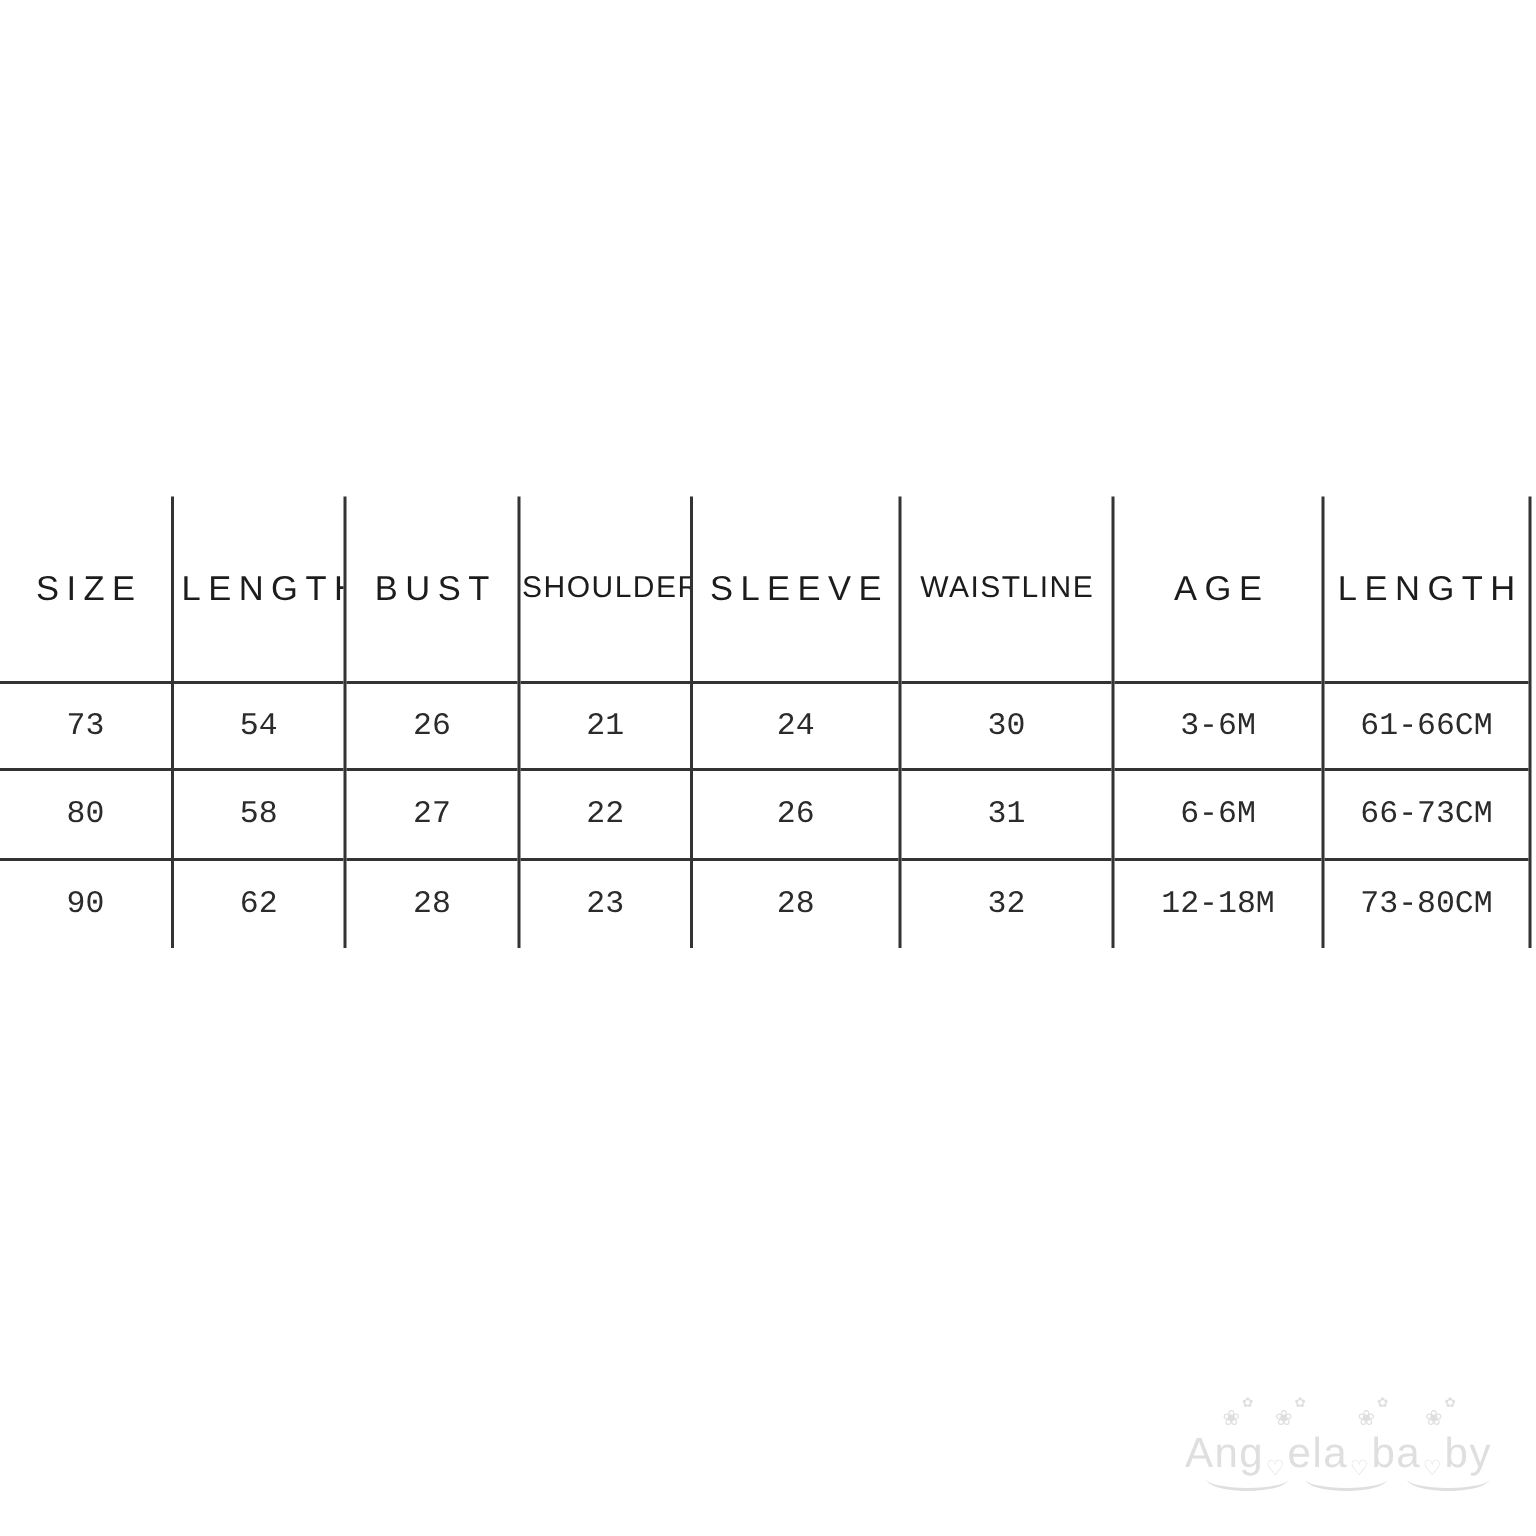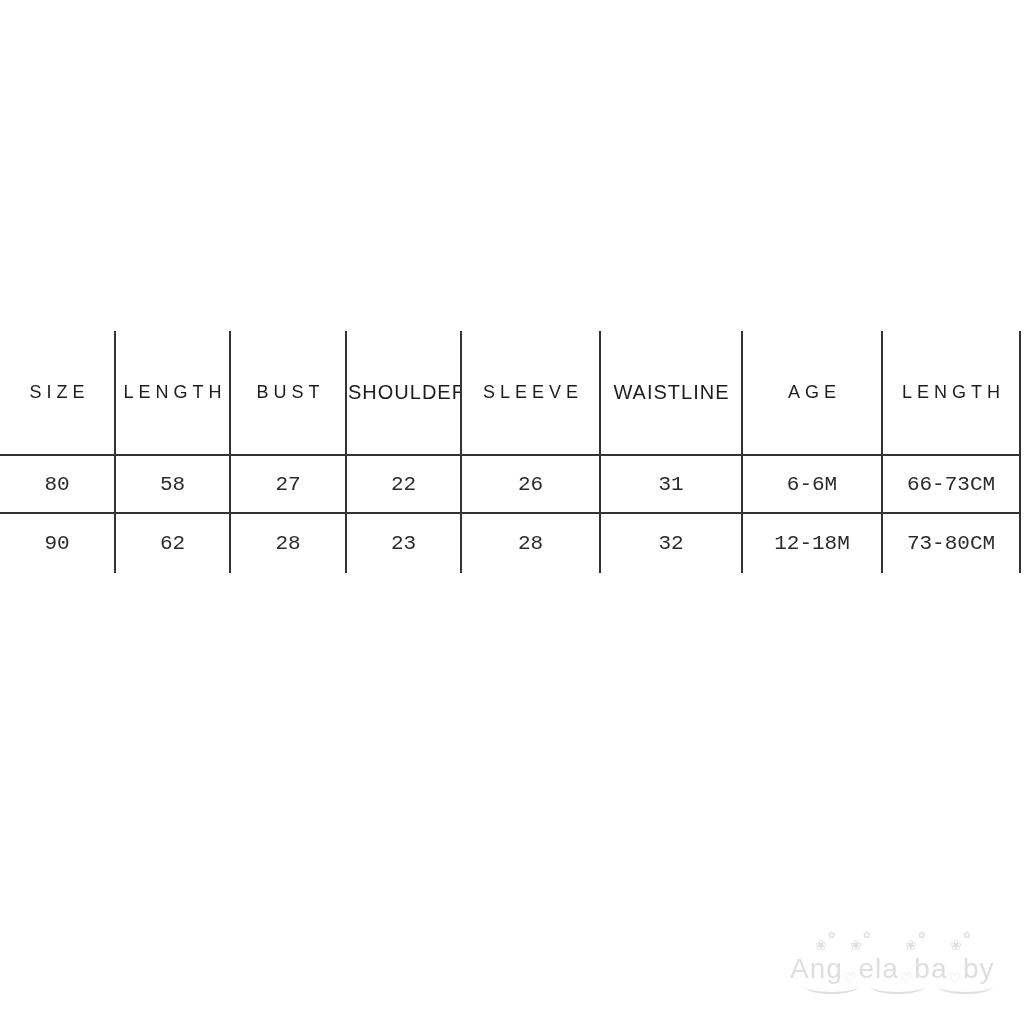--- a/index.html
+++ b/index.html
@@ -32,21 +32,21 @@
     padding:0;
     overflow:hidden;
   }
   table.size-chart thead tr{height:124px;}
   table.size-chart tbody tr:nth-child(1){height:58px;}
   table.size-chart tbody tr:nth-child(2){height:60px;}
   table.size-chart tbody tr:nth-child(3){height:59px;margin-top:27px;}
   table.size-chart tbody tr:nth-child(4){height:58px;}
   table.size-chart th{
     font-weight:normal;
-    font-size:18px;
+    font-size:23px;
     letter-spacing:5px;
     text-indent:5px;
     color:var(--header-text);
     font-family:"Liberation Sans",sans-serif;
   }
   table.size-chart th.condensed{
     font-size:20px;
     letter-spacing:1px;
     text-indent:1px;
   }
@@ -111,20 +111,30 @@
           <th>BUST</th>
           <th class="condensed">SHOULDER</th>
           <th>SLEEVE</th>
           <th class="condensed">WAISTLINE</th>
           <th>AGE</th>
           <th>LENGTH</th>
         </tr>
     </thead>
     <tbody id="table-body">
         <tr>
+          <td>73</td>
+          <td>54</td>
+          <td>26</td>
+          <td>21</td>
+          <td>24</td>
+          <td>30</td>
+          <td>3-6M</td>
+          <td>61-66CM</td>
+        </tr>
+        <tr>
           <td>80</td>
           <td>58</td>
           <td>27</td>
           <td>22</td>
           <td>26</td>
           <td>31</td>
           <td>6-6M</td>
           <td>66-73CM</td>
         </tr>
         <tr>

